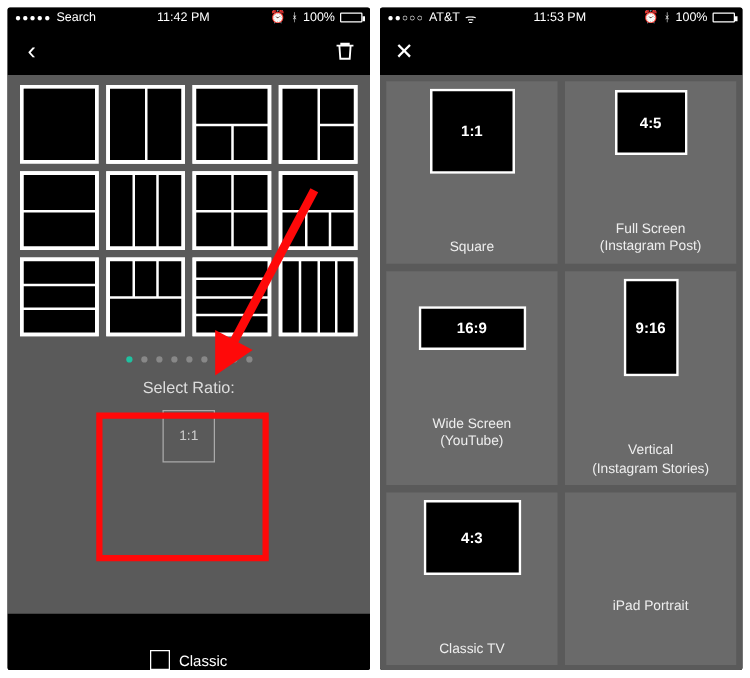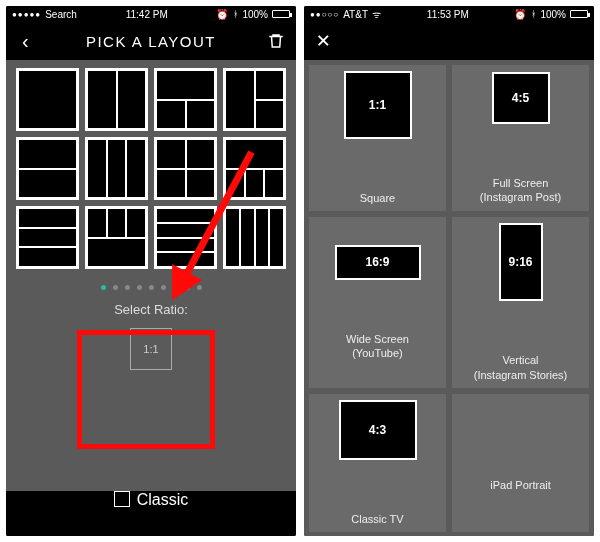--- a/index.html
+++ b/index.html
@@ -162,24 +162,24 @@
   .bottom-tabs {
     height:45px;
     background:#000;
     display:flex;
     color:#fff;
     align-items:center;
   }
   .bottom-tabs .tab {
     flex:1;
     display:flex;
-    align-items:flex-start;
+    align-items:flex-end;
     justify-content:center;
     gap:7px;
-    font-size:16px;
+    font-size:12px;
     height:100%;
   }
   .bottom-tabs .tab + .tab { border-left:1px solid #333; }
   .tab-icon {
     width:16px; height:16px; border:1.5px solid #fff;
     display:inline-block;
   }
   .tab-icon-grid {
     position:relative; width:16px; height:16px; border:1.5px solid #fff;
   }
@@ -242,21 +242,20 @@
         <span class="bt-icon">ᚼ</span>
         <span>100%</span>
         <span class="battery"><span class="fill"></span></span>
       </div>
     </div>
 
     <div class="header">
       <div class="left-btn">
           <span>‹</span>
         </div>
-      <span>PICK A LAYOUT</span>
       <div class="right-btn">
         <svg width="18" height="18" viewBox="0 0 24 24" fill="none" stroke="#fff" stroke-width="2">
             <path d="M3 6h18M8 6V4h8v2M6 6l1 14h10l1-14"></path>
           </svg>
       </div>
     </div>
 
     <div class="screen-body">
       <div class="layouts-grid">
 

